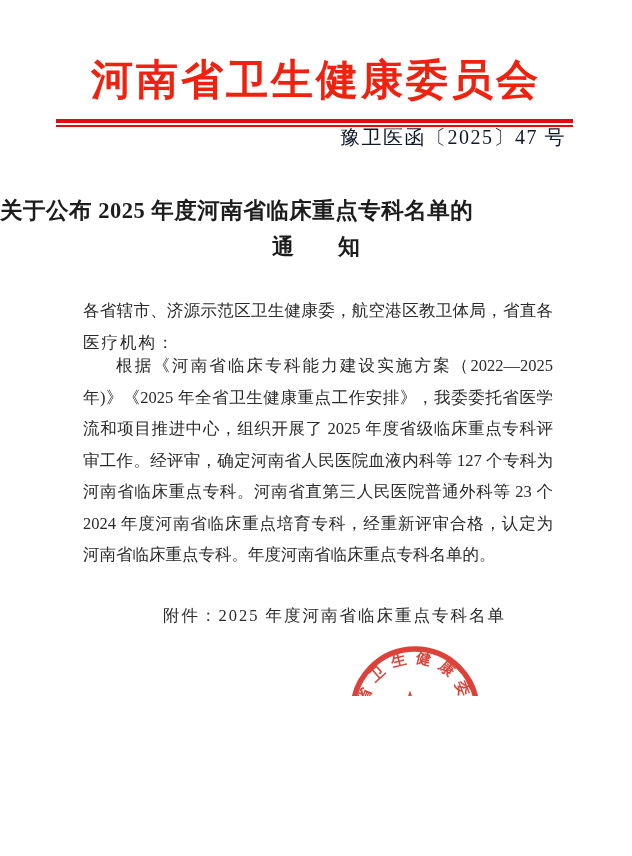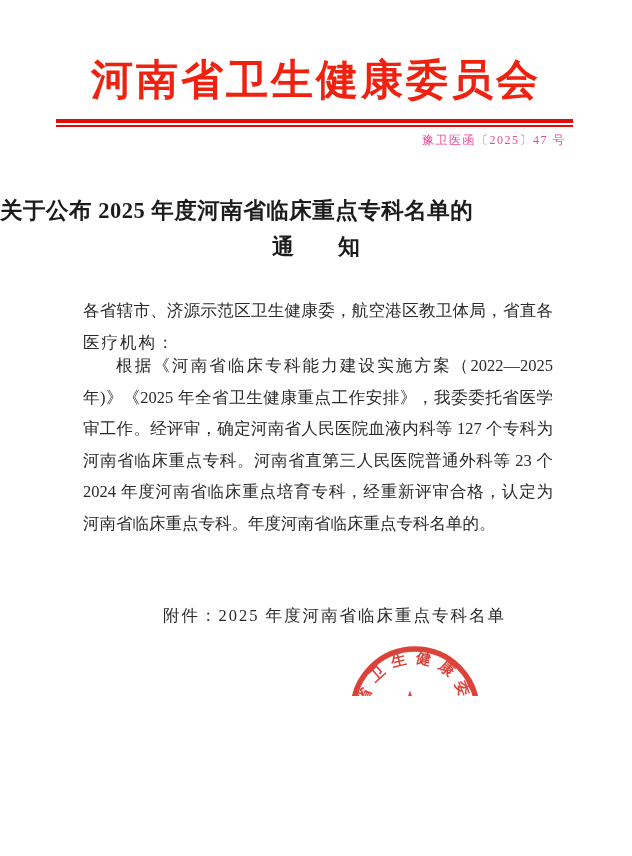--- a/index.html
+++ b/index.html
@@ -31,24 +31,24 @@
   .sep { position: absolute; left: 56px; width: 517px; }
   .sep-top { top: 119px; }
   .sep-bottom { top: 788px; }
   .rule-thick { height: 3.5px; background: var(--line-red, #e60b0b); }
   .rule-thin  { height: 1.5px; background: var(--line-red, #e60b0b); }
   .sep-top .rule-thick { margin-bottom: 2.5px; }
   .sep-bottom .rule-thin { margin-bottom: 2.5px; }
 
   .doc-no {
     position: absolute;
-    top: 132px; right: 66px;
-    font-size: 12px;
+    top: 124px; right: 66px;
+    font-size: 20px;
     letter-spacing: 1.5px;
-    color: #ec4899;
+    color: #0f172a;
     white-space: nowrap;
   }
 
   .title-l1 {
     position: absolute;
     top: 196px; left: 0; right: 0;
     text-align: left;
     font-size: 22.5px;
     line-height: 30px;
     font-weight: bold;
@@ -134,20 +134,21 @@
   </div>
 
   <div class="bodyblock salutation">
     <div class="bline jline">各省辖市、济源示范区卫生健康委，航空港区教卫体局，省直各</div>
     <div class="bline lsp">医疗机构：</div>
   </div>
 
   <div class="bodyblock mainpara">
     <div class="bline jline indent2">根据《河南省临床专科能力建设实施方案（2022—2025</div>
     <div class="bline jline">年)》《2025 年全省卫生健康重点工作安排》，我委委托省医学交</div>
+    <div class="bline jline">流和项目推进中心，组织开展了 2025 年度省级临床重点专科评</div>
     <div class="bline jline">审工作。经评审，确定河南省人民医院血液内科等 127 个专科为</div>
     <div class="bline jline">河南省临床重点专科。河南省直第三人民医院普通外科等 23 个</div>
     <div class="bline jline">2024 年度河南省临床重点培育专科，经重新评审合格，认定为</div>
     <div class="bline">河南省临床重点专科。年度河南省临床重点专科名单的。</div>
   </div>
 
   <div class="bodyblock attachment">
     <div class="bline indent2 lsp">附件：2025 年度河南省临床重点专科名单</div>
   </div>
 

